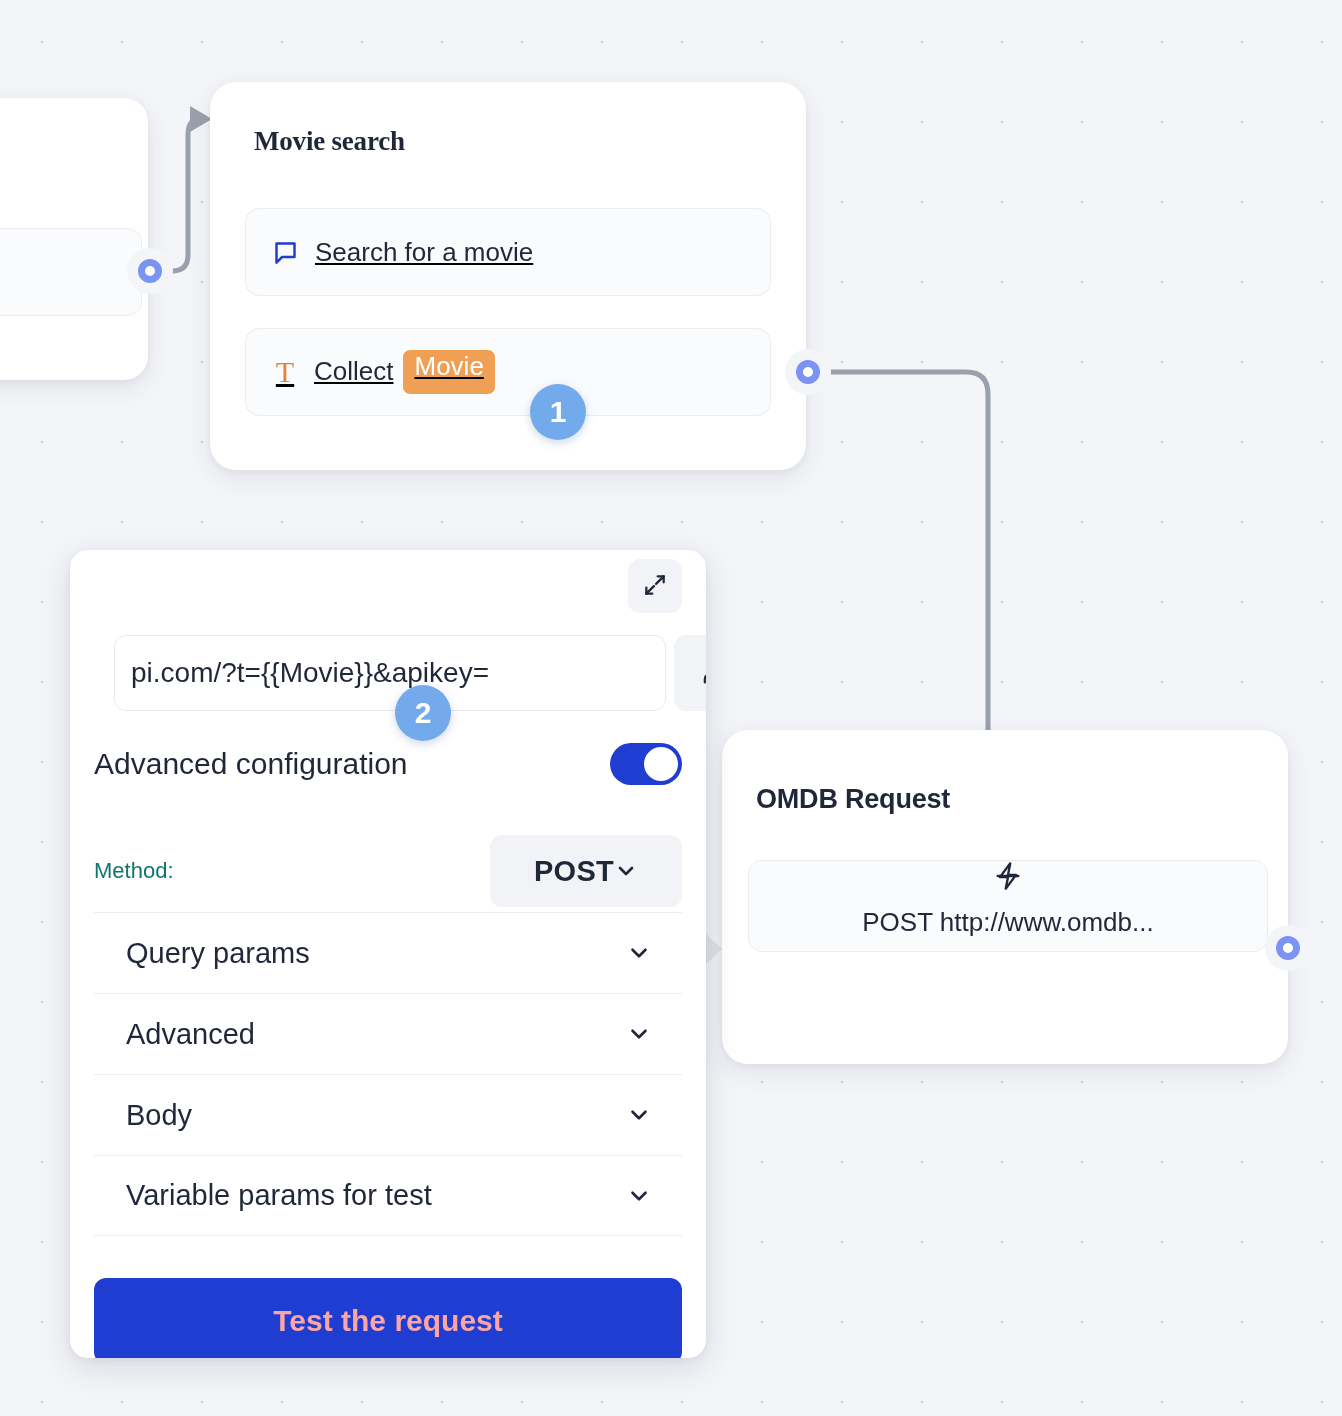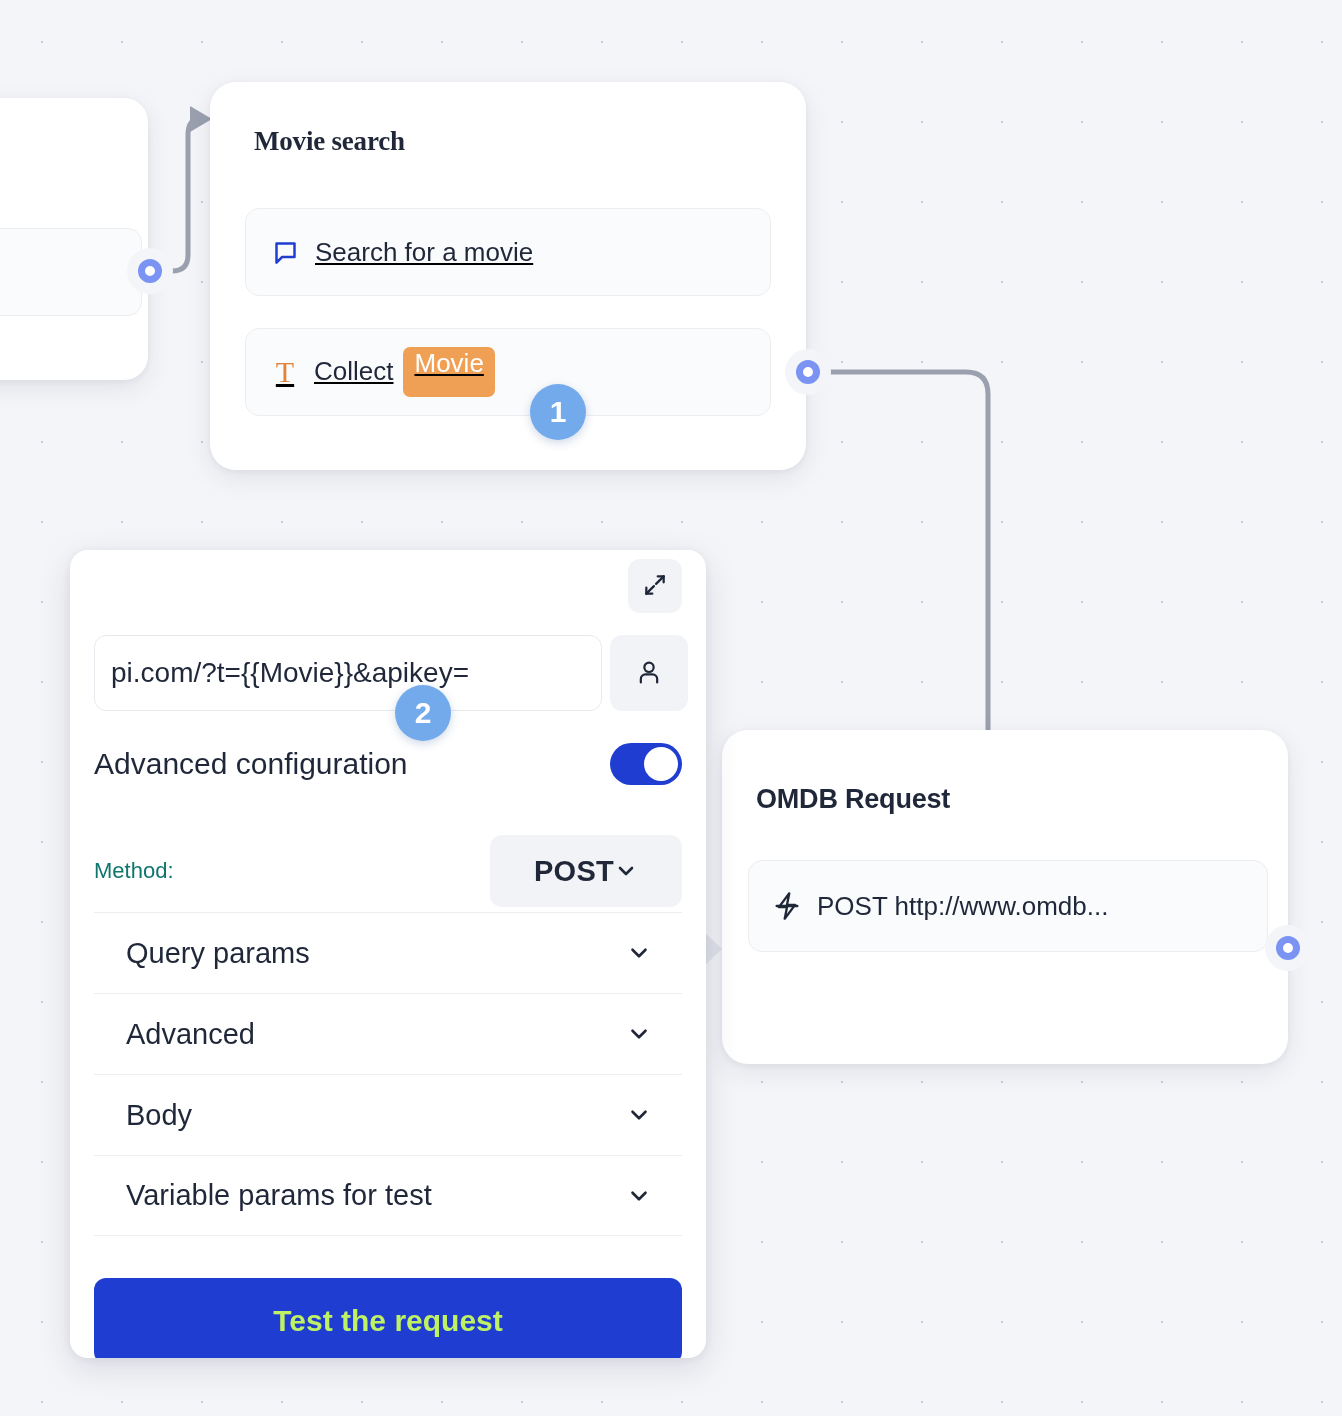--- a/index.html
+++ b/index.html
@@ -110,21 +110,21 @@
     color: #e1833a;
     font-weight: normal;
     line-height: 1;
     width: 26px;
     text-align: center;
   }
   .var-chip {
     background: #efa055;
     color: #ffffff;
     border-radius: 7px;
-    padding: 3px 11px 20px 11px;
+    padding: 3px 11px 14px 11px;
     font-size: 26px;
     line-height: 1.05;
   }
 
   
   #omdb-card {
     left: 722px;
     top: 730px;
     width: 566px;
     height: 334px;
@@ -137,20 +137,21 @@
   #omdb-card .node-row {
     position: absolute;
     left: 26px;
     top: 906px;
     width: 520px;
     height: 92px;
     padding: 0 24px;
   }
   #row-omdb {
     top: 130px !important;
+    flex-direction: column;
   }
   .bolt-icon svg { display: block; }
 
   
   .conn-dot {
     position: absolute;
     width: 46px;
     height: 46px;
     border-radius: 50%;
     background: #f4f5f8;
@@ -227,31 +228,32 @@
   }
   #url-row {
     position: absolute;
     left: 24px;
     top: 85px;
     display: flex;
     align-items: stretch;
     gap: 8px;
   }
   #url-input {
-    width: 508px;
+    width: 552px;
     height: 76px;
     box-sizing: border-box;
     border: 1px solid #e7e9ee;
     border-radius: 12px;
     background: #ffffff;
     font-family: "Liberation Sans", sans-serif;
     font-size: 28px;
     color: #1f2739;
     padding: 0 16px;
     outline: none;
+    margin-left: 20px;
   }
   #user-btn {
     width: 78px;
     height: 76px;
     border-radius: 12px;
     background: #f1f3f6;
     border: none;
     display: flex;
     align-items: center;
     justify-content: center;
@@ -345,21 +347,21 @@
     color: #1f2739;
   }
   #test-btn {
     position: absolute;
     left: 24px;
     top: 728px;
     width: 588px;
     height: 86px;
     border-radius: 12px;
     background: #1f3dd0;
-    color: #bef264;
+    color: #fca5a5;
     font-family: "Liberation Sans", sans-serif;
     font-size: 30px;
     font-weight: bold;
     border: none;
     cursor: pointer;
   }
 
   .chev svg { display: block; }
 </style>
 </head>

